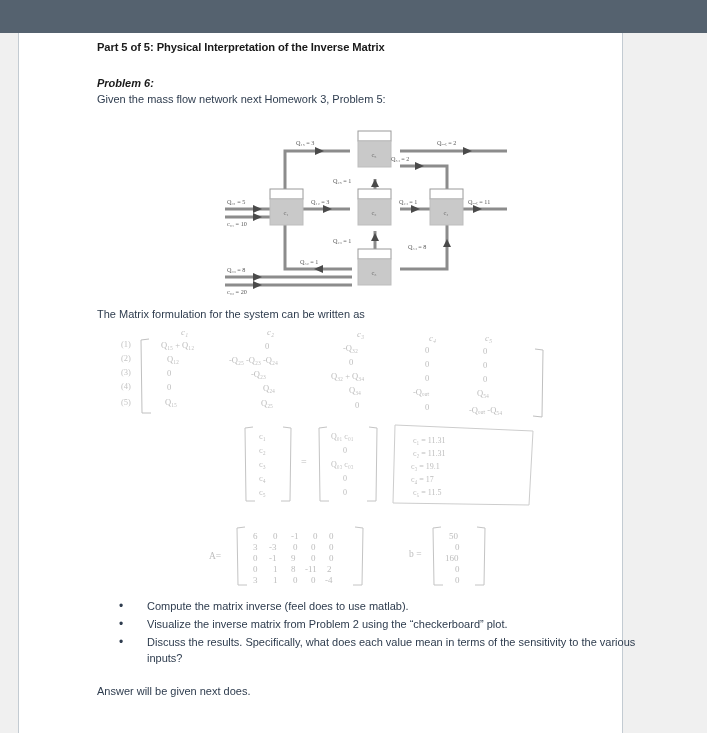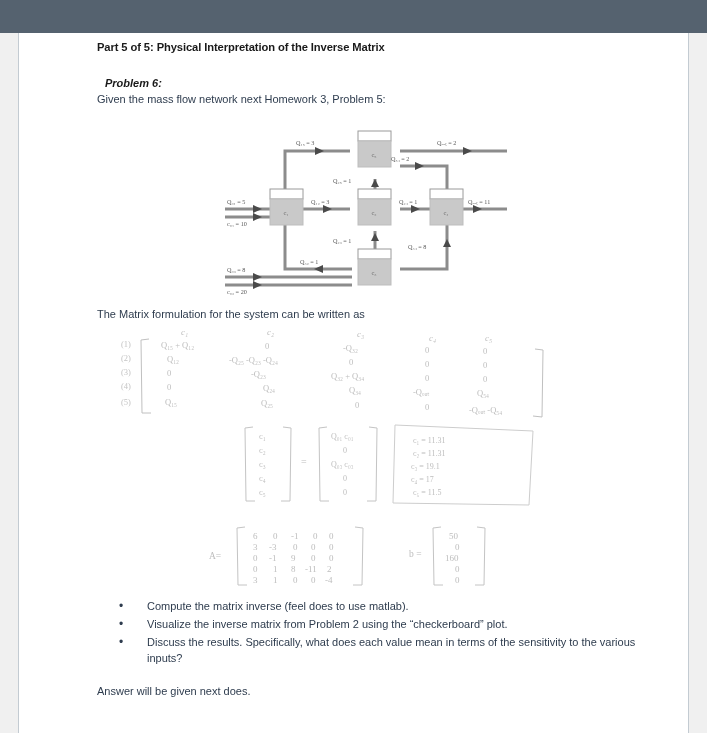--- a/index.html
+++ b/index.html
@@ -19,36 +19,36 @@
   }
   .topbar-label{
     position:absolute;right:14px;top:4px;
     color:#ffffff;font-size:13px;line-height:16px;
     font-family:"Liberation Sans", sans-serif;
   }
 
   
   .sheet{
     position:absolute;left:18px;top:33px;
-    width:671px;height:700px;
+    width:605px;height:700px;
     background:#ffffff;
     border-left:1px solid #c3cbd2;
     border-right:1px solid #c3cbd2;
     box-sizing:border-box;
   }
 
   .content{position:absolute;left:78px;top:0;width:560px;height:700px;}
 
   .h-title{
     position:absolute;left:0;top:8px;
     font-size:11.2px;font-weight:bold;color:#1a1a1a;
     letter-spacing:-0.1px;white-space:nowrap;
   }
   .h-problem{
-    position:absolute;left:8px;top:44px;
+    position:absolute;left:0;top:44px;
     font-size:11px;font-weight:bold;font-style:italic;color:#1a1a1a;
   }
   .p-given{
     position:absolute;left:0;top:60px;
     font-size:11px;color:#2e3c4e;
   }
   .p-matrixform{
     position:absolute;left:0;top:275px;
     font-size:11px;color:#2e3c4e;
   }

